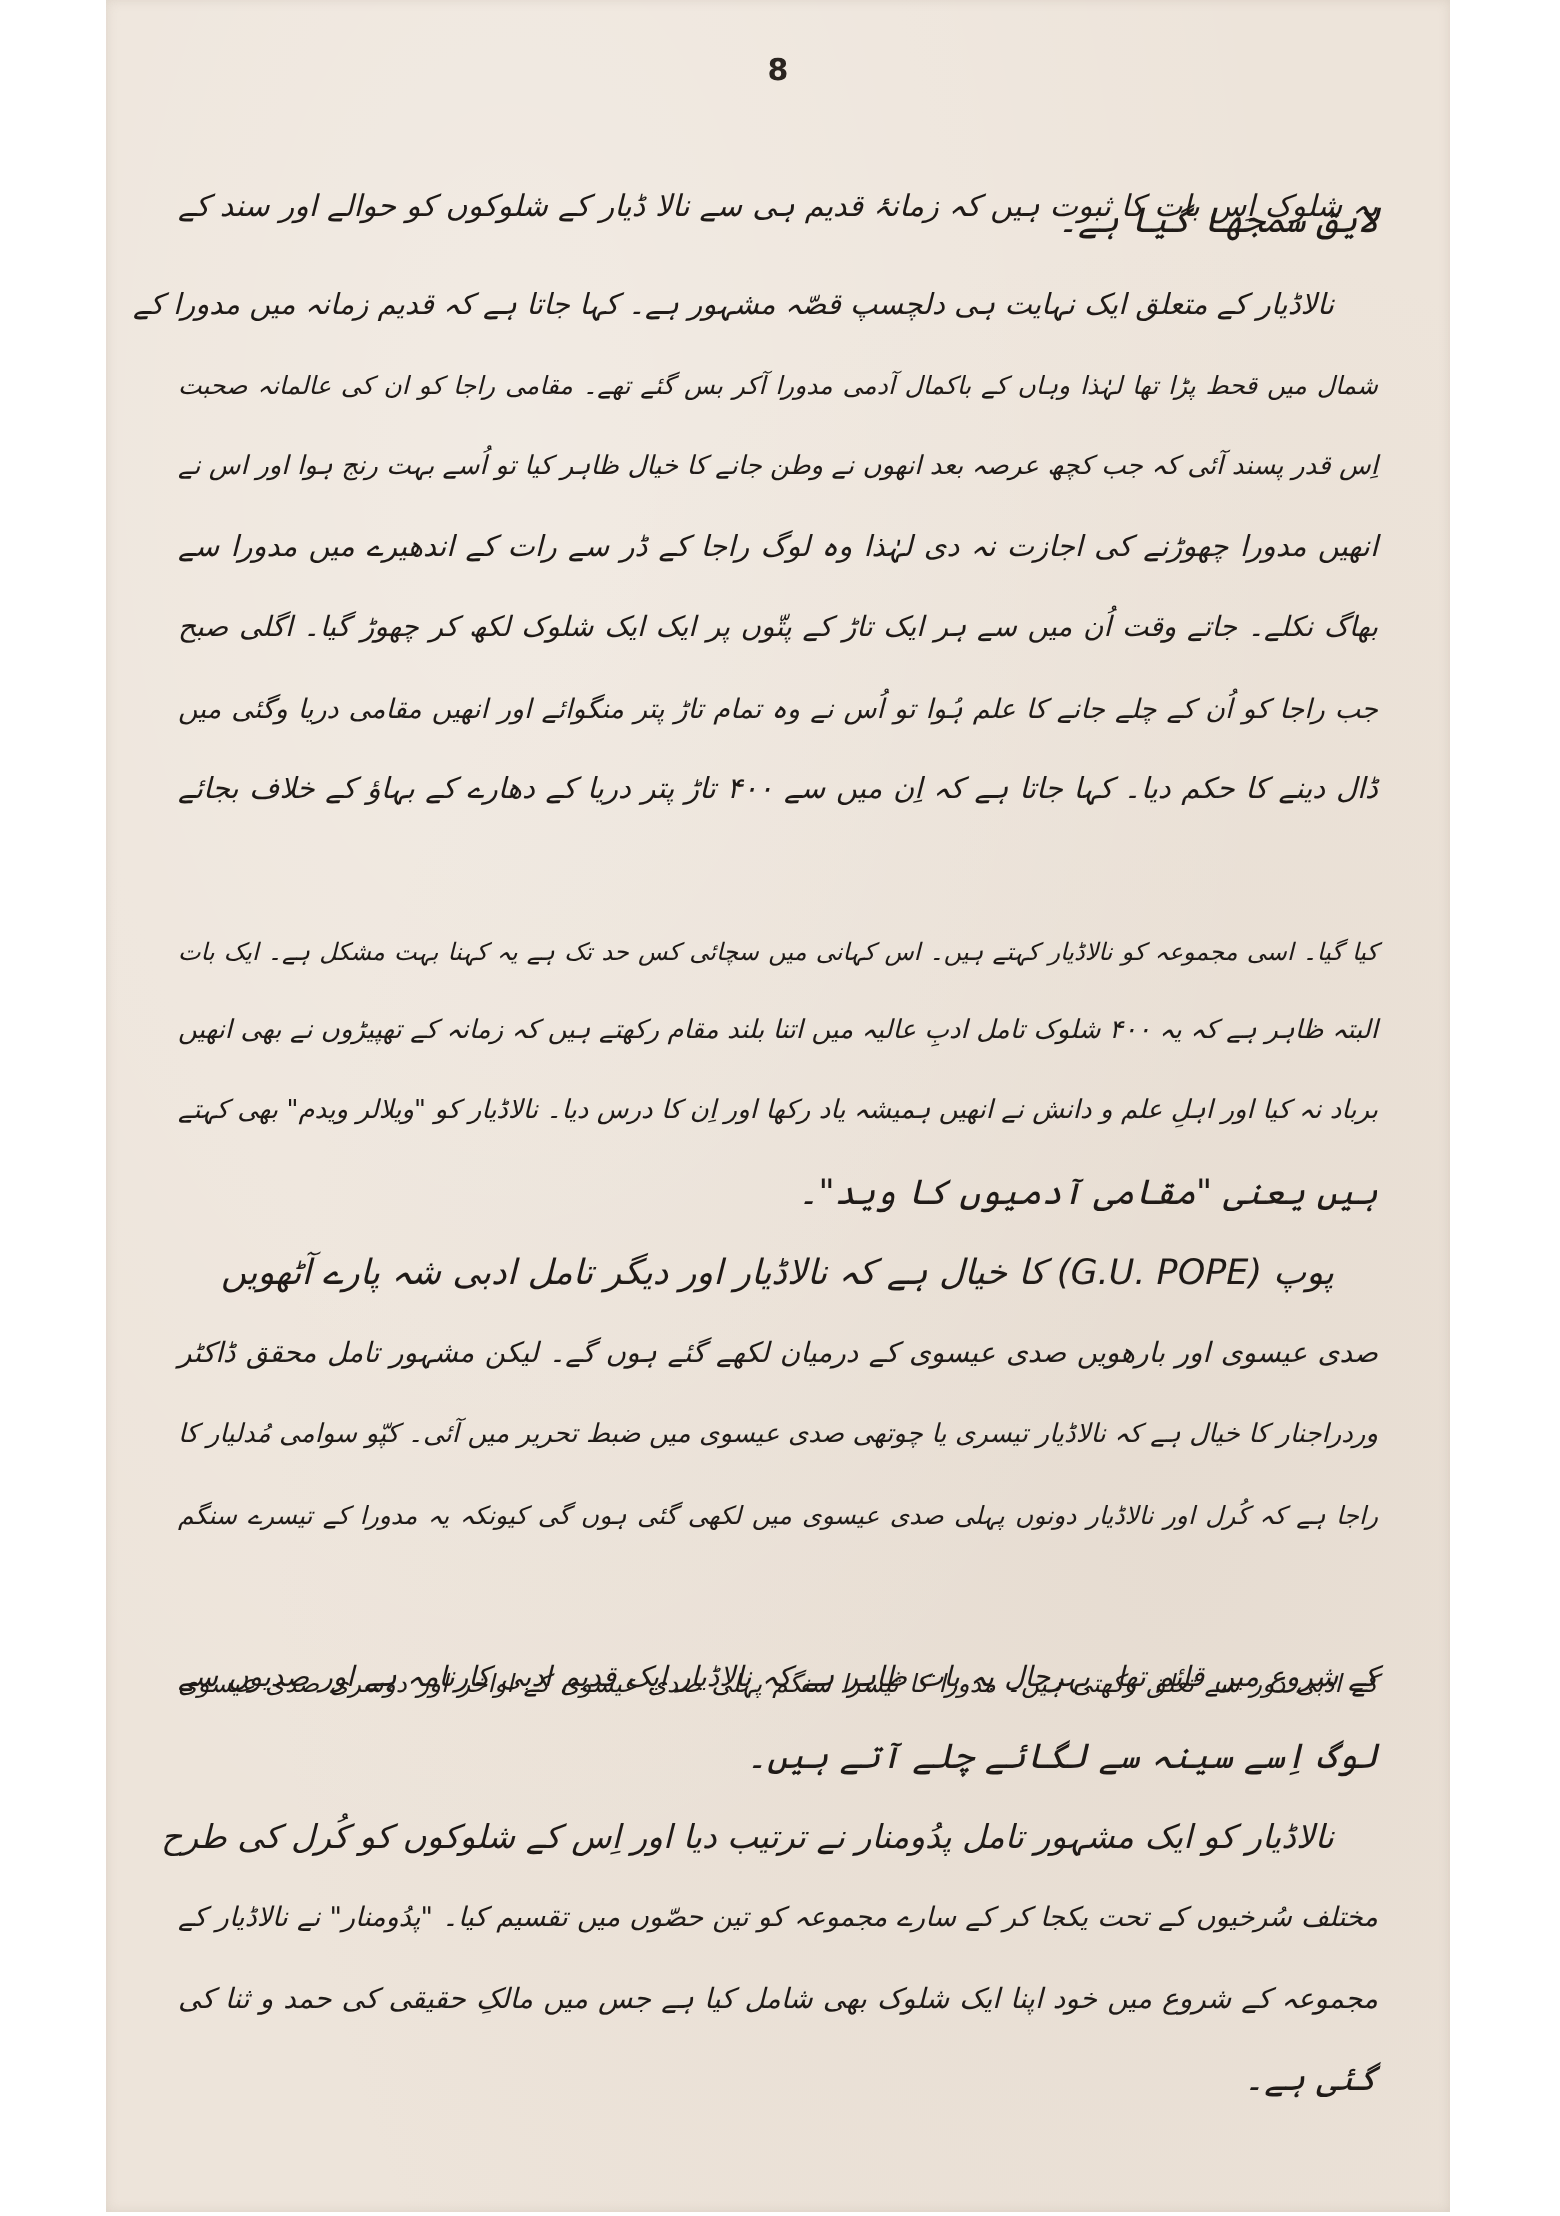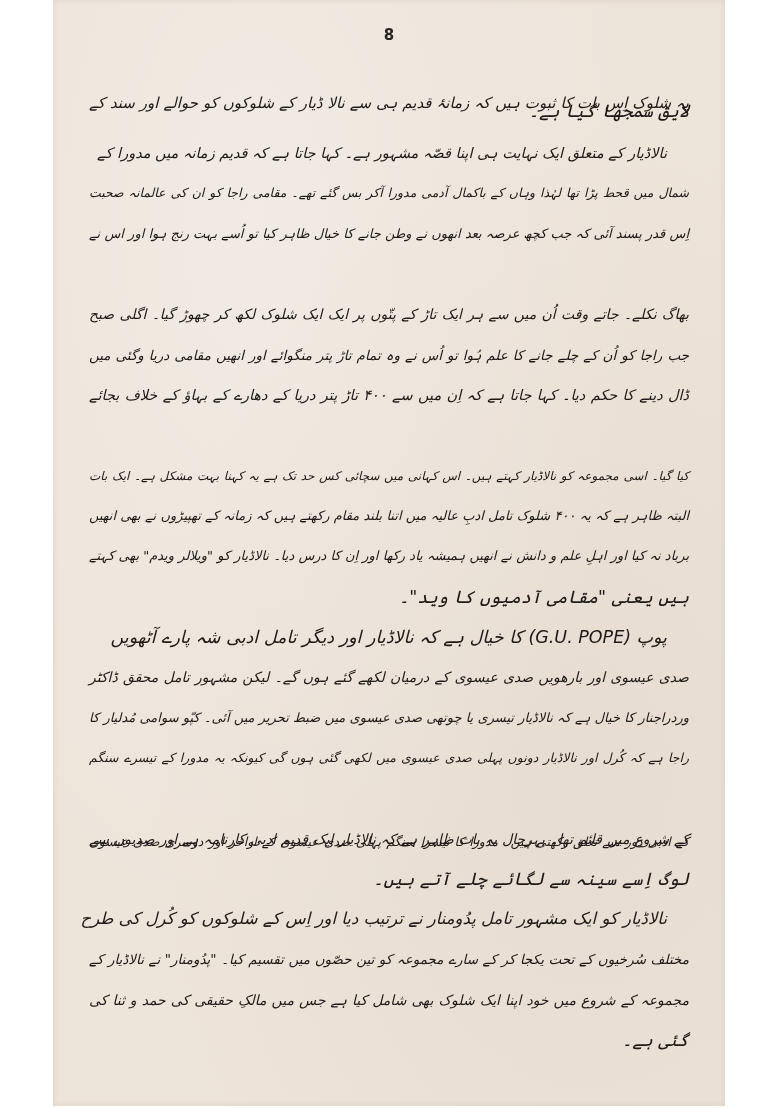--- a/index.html
+++ b/index.html
@@ -59,23 +59,24 @@
 </head>
 <body>
 
 <div class="page">
 
   <div class="page-number">8</div>
 
   <div class="line full" style="top: 58px; font-size: 15px; margin-top: 32px;">یہ شلوک اِس بات کا ثبوت ہیں کہ زمانۂ قدیم ہی سے نالا ڈیار کے شلوکوں کو حوالے اور سند کے</div>
   <div class="line" style="top:98px">لایق سمجھا گیا ہے۔</div>
 
-  <div class="line indent" style="top: 140px; font-size: 14.5px;">نالاڈیار کے متعلق ایک نہایت ہی اپنا قصّہ مشہور ہے۔ کہا جاتا ہے کہ قدیم زمانہ میں مدورا کے</div>
+  <div class="line indent" style="top: 140px; font-size: 14.5px;">نالاڈیار کے متعلق ایک نہایت ہی دلچسپ قصّہ مشہور ہے۔ کہا جاتا ہے کہ قدیم زمانہ میں مدورا کے</div>
   <div class="line full" style="top: 180px; font-size: 12.5px;">شمال میں قحط پڑا تھا لہٰذا وہاں کے باکمال آدمی مدورا آکر بس گئے تھے۔ مقامی راجا کو ان کی عالمانہ صحبت</div>
   <div class="line full" style="top: 221px; font-size: 13px;">اِس قدر پسند آئی کہ جب کچھ عرصہ بعد انھوں نے وطن جانے کا خیال ظاہر کیا تو اُسے بہت رنج ہوا اور اس نے</div>
+  <div class="line full" style="top: 261px; font-size: 14.5px;">انھیں مدورا چھوڑنے کی اجازت نہ دی لہٰذا وہ لوگ راجا کے ڈر سے رات کے اندھیرے میں مدورا سے</div>
   <div class="line full" style="top: 301px; font-size: 14px;">بھاگ نکلے۔ جاتے وقت اُن میں سے ہر ایک تاڑ کے پتّوں پر ایک ایک شلوک لکھ کر چھوڑ گیا۔ اگلی صبح</div>
   <div class="line full" style="top: 342px; font-size: 13.5px;">جب راجا کو اُن کے چلے جانے کا علم ہُوا تو اُس نے وہ تمام تاڑ پتر منگوائے اور انھیں مقامی دریا وگئی میں</div>
   <div class="line full" style="top: 382px; font-size: 14.5px;">ڈال دینے کا حکم دیا۔ کہا جاتا ہے کہ اِن میں سے ۴۰۰ تاڑ پتر دریا کے دھارے کے بہاؤ کے خلاف بجائے</div>
   <div class="line full" style="top: 463px; font-size: 12px;">کیا گیا۔ اسی مجموعہ کو نالاڈیار کہتے ہیں۔ اس کہانی میں سچائی کس حد تک ہے یہ کہنا بہت مشکل ہے۔ ایک بات</div>
   <div class="line full" style="top: 503px; font-size: 13px;">البتہ ظاہر ہے کہ یہ ۴۰۰ شلوک تامل ادبِ عالیہ میں اتنا بلند مقام رکھتے ہیں کہ زمانہ کے تھپیڑوں نے بھی انھیں</div>
   <div class="line full" style="top: 543px; font-size: 13px;">برباد نہ کیا اور اہلِ علم و دانش نے انھیں ہمیشہ یاد رکھا اور اِن کا درس دیا۔ نالاڈیار کو "ویلالر ویدم" بھی کہتے</div>
   <div class="line" style="top:584px">ہیں یعنی "مقامی آدمیوں کا وید"۔</div>
 
   <div class="line indent" style="top:624px">پوپ (G.U. POPE) کا خیال ہے کہ نالاڈیار اور دیگر تامل ادبی شہ پارے آٹھویں</div>
   <div class="line full" style="top: 705px; font-size: 13px;">وردراجنار کا خیال ہے کہ نالاڈیار تیسری یا چوتھی صدی عیسوی میں ضبط تحریر میں آئی۔ کپّو سوامی مُدلیار کا</div>

